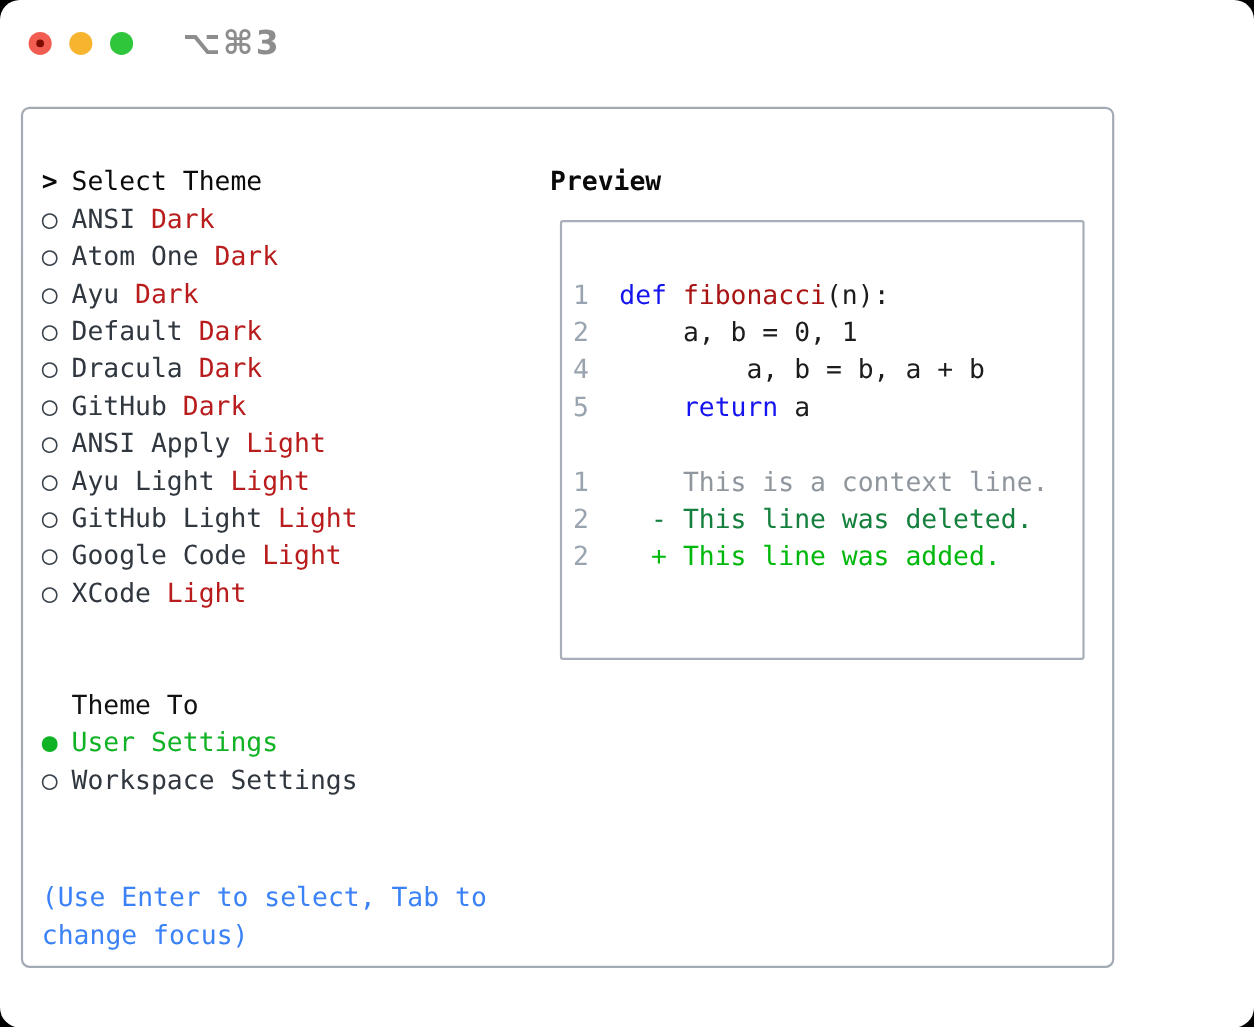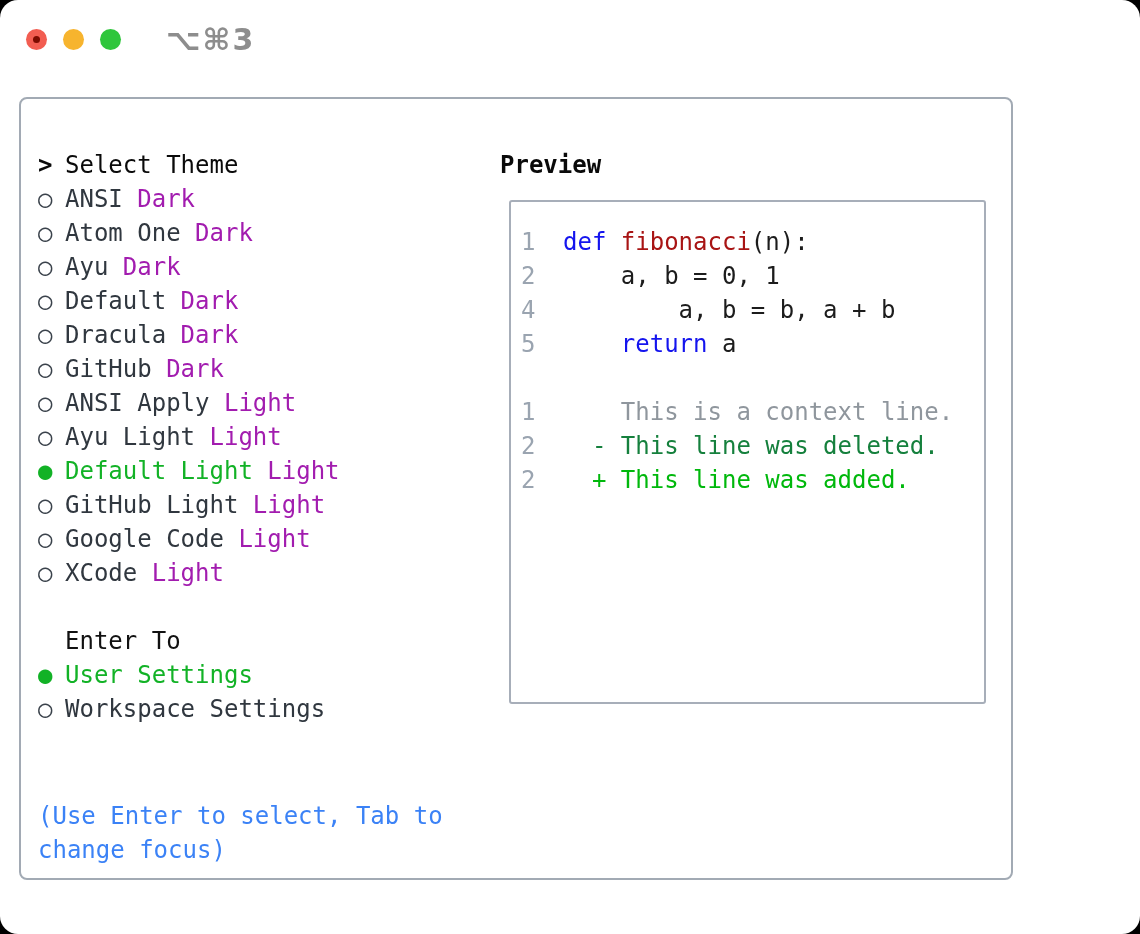--- a/index.html
+++ b/index.html
@@ -24,32 +24,32 @@
     position:absolute;left:19px;top:97px;width:994px;height:783px;
     border:2px solid #a2aab4;border-radius:8px;box-sizing:border-box;background:#fff;
   }
   .row,.cline,.hline{white-space:pre;font-size:24px;line-height:34px;height:34px;}
   
   .list{position:absolute;left:38px;top:148px;}
   .marker{display:inline-block;width:27px;color:#3a424b;}
   .header .marker{color:#0a0a0a;font-weight:bold;}
   .htext{color:#0a0a0a;font-weight:normal;}
   .tname{color:#30373f;}
-  .variant{color:#a21caf;margin-left:1ch;}
+  .variant{color:#b91c1c;margin-left:1ch;}
   .selected .marker,.selected .tname,.selected .olabel{color:#12b226;}
   .apply{position:absolute;left:38px;top:624px;}
   .atitle{color:#111;margin-left:27px;}
   .olabel{color:#30373f;}
   .hint{position:absolute;left:38px;top:760px;color:#3b82f6;margin-top:39px;}
   
   .ptitle{position:absolute;left:500px;top:148px;font-size:24px;line-height:34px;color:#0a0a0a;font-weight:bold;}
   .pbox{
-    position:absolute;left:509px;top:200px;width:477px;height:504px;
+    position:absolute;left:509px;top:200px;width:477px;height:400px;
     border:2px solid #a7aeb9;border-radius:3px;box-sizing:border-box;
-    padding:23px 0 0 10px;background:#fff;
+    padding:49px 0 0 10px;background:#fff;
   }
   .ln{display:inline-block;width:42px;color:#9aa4b0;}
   .kw{color:#1414ee;}
   .fn{color:#a81414;}
   .pl{color:#1c1c1c;}
   .ctx{color:#8f969d;}
   .del{color:#15803d;}
   .add{color:#00b80c;}
 </style>
 </head>
@@ -70,28 +70,27 @@
     <div class="row header"><span class="marker">&gt;</span><span class="htext">Select Theme</span></div>
 
     <div class="row theme"><span class="marker">○</span><span class="tname">ANSI</span><span class="variant">Dark</span></div>
     <div class="row theme"><span class="marker">○</span><span class="tname">Atom One</span><span class="variant">Dark</span></div>
     <div class="row theme"><span class="marker">○</span><span class="tname">Ayu</span><span class="variant">Dark</span></div>
     <div class="row theme"><span class="marker">○</span><span class="tname">Default</span><span class="variant">Dark</span></div>
     <div class="row theme"><span class="marker">○</span><span class="tname">Dracula</span><span class="variant">Dark</span></div>
     <div class="row theme"><span class="marker">○</span><span class="tname">GitHub</span><span class="variant">Dark</span></div>
     <div class="row theme"><span class="marker">○</span><span class="tname">ANSI Apply</span><span class="variant">Light</span></div>
     <div class="row theme"><span class="marker">○</span><span class="tname">Ayu Light</span><span class="variant">Light</span></div>
-    <div class="row theme selected"><span class="marker">●</span><span class="tname">Default Light</span><span class="variant">Light</span></div>
     <div class="row theme"><span class="marker">○</span><span class="tname">GitHub Light</span><span class="variant">Light</span></div>
     <div class="row theme"><span class="marker">○</span><span class="tname">Google Code</span><span class="variant">Light</span></div>
     <div class="row theme"><span class="marker">○</span><span class="tname">XCode</span><span class="variant">Light</span></div>
   </div>
 
   <div class="apply">
-    <div class="row"><span class="atitle">Enter To</span></div>
+    <div class="row"><span class="atitle">Theme To</span></div>
     <div class="row selected"><span class="marker">●</span><span class="olabel">User Settings</span></div>
     <div class="row"><span class="marker">○</span><span class="olabel">Workspace Settings</span></div>
   </div>
 
   <div class="hint">
     <div class="hline">(Use Enter to select, Tab to</div>
     <div class="hline">change focus)</div>
   </div>
 
   <div class="ptitle">Preview</div>

